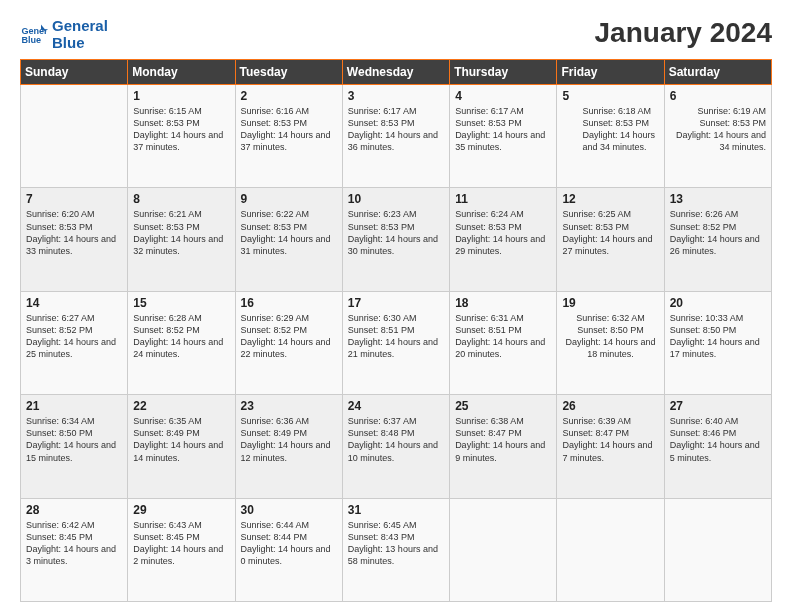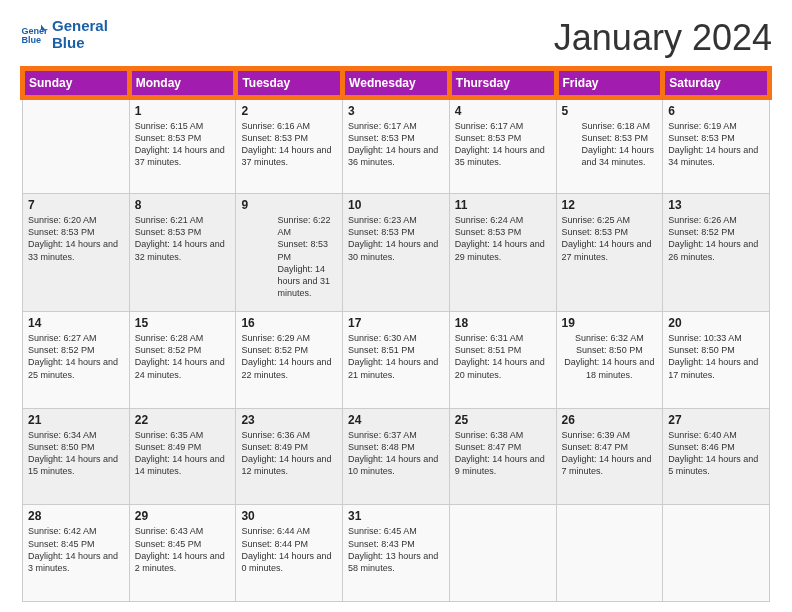--- a/index.html
+++ b/index.html
@@ -29,44 +29,44 @@
       gap: 4px;
     }
     .logo-icon {
       width: 28px;
       height: 28px;
     }
     .title-block {
       text-align: right;
     }
     .month-title {
-      font-size: 36px;
-      font-weight: normal;
+      font-size: 28px;
+      font-weight: bold;
       color: #333;
       line-height: 1.1;
     }
     .location {
       font-size: 15px;
       color: #555;
     }
     .calendar {
       flex: 1;
       border: 1px solid #ccc;
       border-collapse: collapse;
       width: 100%;
       table-layout: fixed;
     }
     .calendar thead tr th {
-      background: #a21caf;
+      background: #404040;
       color: #fff;
       font-size: 12px;
       font-weight: bold;
       padding: 5px 4px;
       text-align: left;
-      border: 5px solid #f97316;
+      border: 1px solid #f97316;
     }
     .calendar tbody tr td {
       vertical-align: top;
       border: 1px solid #ccc;
       padding: 4px 5px;
       font-size: 9.5px;
       color: #333;
       height: 90px;
     }
     .calendar tbody tr:nth-child(odd) td {
@@ -148,41 +148,41 @@
 Daylight: 14 hours and 35 minutes.</div>
           </td>
           <td>
             <div class="day-number">5</div>
             <div class="cell-text" style="white-space: pre-line; margin-left: 20px;">Sunrise: 6:18 AM
 Sunset: 8:53 PM
 Daylight: 14 hours and 34 minutes.</div>
           </td>
           <td>
             <div class="day-number">6</div>
-            <div class="cell-text" style="white-space: pre-line;">Sunrise: 6:19 AM
+            <div class="cell-text" style="white-space: pre-line; text-align: right;">Sunrise: 6:19 AM
 Sunset: 8:53 PM
 Daylight: 14 hours and 34 minutes.</div>
           </td>
         </tr>
         <tr>
           <td>
             <div class="day-number">7</div>
             <div class="cell-text" style="white-space: pre-line;">Sunrise: 6:20 AM
 Sunset: 8:53 PM
 Daylight: 14 hours and 33 minutes.</div>
           </td>
           <td>
             <div class="day-number">8</div>
             <div class="cell-text" style="white-space: pre-line;">Sunrise: 6:21 AM
 Sunset: 8:53 PM
 Daylight: 14 hours and 32 minutes.</div>
           </td>
           <td>
             <div class="day-number">9</div>
-            <div class="cell-text" style="white-space: pre-line; margin-left: 36px;">Sunrise: 6:22 AM
+            <div class="cell-text" style="white-space: pre-line;">Sunrise: 6:22 AM
 Sunset: 8:53 PM
 Daylight: 14 hours and 31 minutes.</div>
           </td>
           <td>
             <div class="day-number">10</div>
             <div class="cell-text" style="white-space: pre-line;">Sunrise: 6:23 AM
 Sunset: 8:53 PM
 Daylight: 14 hours and 30 minutes.</div>
           </td>
           <td>

